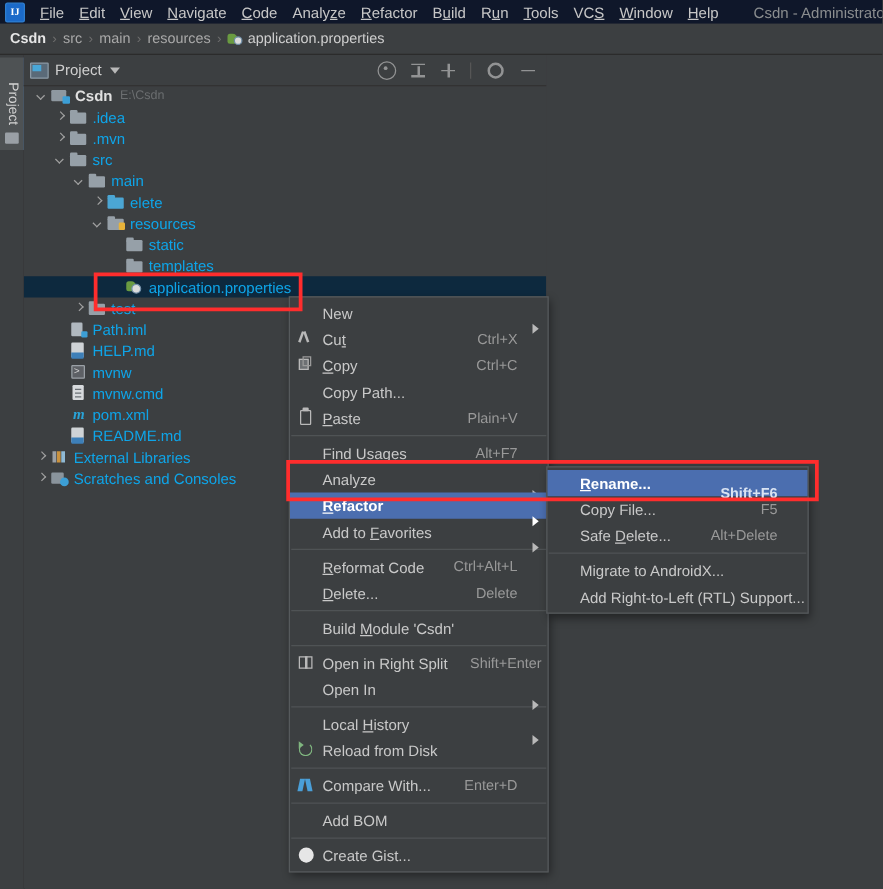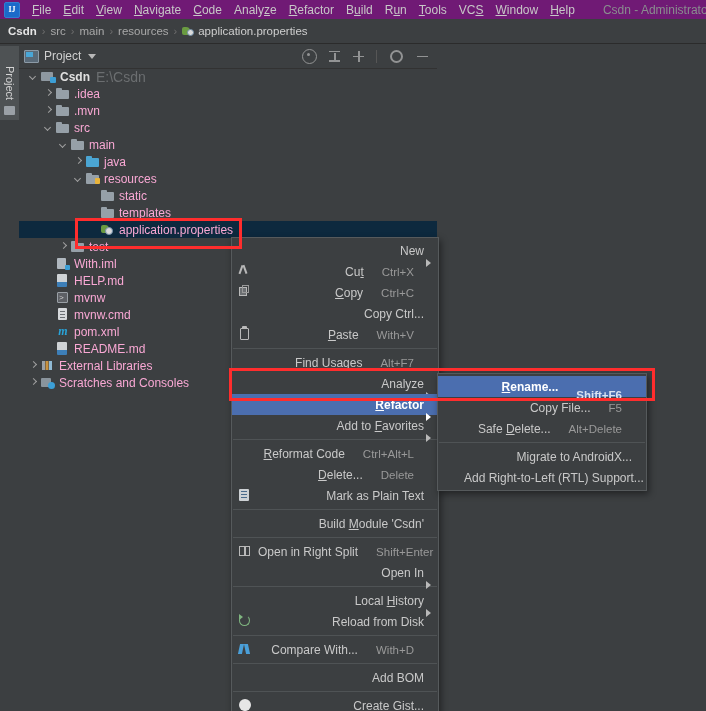--- a/index.html
+++ b/index.html
@@ -8,21 +8,21 @@
     background:#3c3f41;
     font-family:"Liberation Sans","DejaVu Sans",sans-serif;
     font-size:12px;color:#bbbbbb;
     -webkit-font-smoothing:antialiased;
   }
   #root{position:relative;width:706px;height:711px;}
 
   
   .menubar{
     position:absolute;left:0;top:0;width:706px;height:19px;
-    background:#701a75;display:flex;align-items:center;
+    background:#0f172a;display:flex;align-items:center;
   }
   .app-logo{
     width:14px;height:14px;margin-left:4px;margin-right:6px;
     background:#1b6ac9;border:1px solid #2f7fd0;border-radius:2px;
     position:relative;flex:none;
   }
   .app-logo:after{
     content:"IJ";position:absolute;left:0;right:0;top:0;
     font-size:8px;line-height:13px;text-align:center;color:#fff;
     font-family:"Liberation Serif",serif;font-weight:bold;
@@ -211,39 +211,39 @@
   .ico.lib:before{
     content:"";position:absolute;left:1px;top:2px;width:2.5px;height:9px;background:#9aa0a6;
     box-shadow:3.5px 0 0 #c9923f, 7px 0 0 #8fb9d4;
   }
   .ico.scratch:before{
     content:"";position:absolute;left:0px;top:2px;width:10px;height:9px;background:#8a949c;border-radius:1px;
   }
   .ico.scratch:after{
     content:"";position:absolute;right:0;bottom:0;width:7px;height:7px;border-radius:50%;background:#3c9fd6;
   }
-  .label{color:#f9a8d4;}
+  .label{color:#0ea5e9;}
   .label.bold{font-weight:bold;color:#e0e0e0;}
-  .path-hint{color:#6b6e70;margin-left:6px;font-size:14px;}
+  .path-hint{color:#6b6e70;margin-left:6px;font-size:10px;}
 
   
   .redbox{position:absolute;border:3px solid #ff2d2d;box-sizing:border-box;pointer-events:none;z-index:40;}
 
   
   .ctxmenu{
     position:absolute;background:#3c3f41;border:1px solid #565a5c;
     box-shadow:2px 3px 7px rgba(0,0,0,.45);z-index:30;padding:2px 0;
   }
   .mi{
     position:relative;height:21px;display:flex;align-items:center;
     padding-left:0;font-size:12px;color:#c9c9c9;white-space:nowrap;cursor:default;
   }
   .mi.sel{background:#4b6eaf;color:#ffffff;font-weight:bold;}
   .mi .mi-ico{width:26px;height:21px;flex:none;position:relative;}
-  .mi .mi-text{flex:1;text-align:right;}
+  .mi .mi-text{flex:1;}
   .mi .mi-text u{text-decoration:underline;}
   .mi .mi-key{color:#999999;font-size:11.5px;padding-right:10px;padding-left:18px;}
   .mi.sel .mi-key{color:#d9e3f2;margin-top:17px;}
   .mi .mi-arrow{
     width:14px;flex:none;position:relative;
   }
   .mi .mi-arrow:after{
     content:"";position:absolute;left:2px;top:8px;
     border-left:5px solid #b9b9b9;border-top:4px solid transparent;border-bottom:4px solid transparent;
   }
@@ -366,21 +366,21 @@
         <div class="row">
           <div style="width: 40px; flex: 0 0 auto;"></div>
           <div class="arrow down"></div>
           <div class="ico folder"></div>
           <span class="label">main</span>
         </div>
         <div class="row">
           <div style="width: 55px; flex: 0 0 auto;"></div>
           <div class="arrow right"></div>
           <div class="ico folder blue"></div>
-          <span class="label">java</span>
+          <span class="label">elete</span>
         </div>
         <div class="row">
           <div style="width: 55px; flex: 0 0 auto;"></div>
           <div class="arrow down"></div>
           <div class="ico folder res">
             <i></i>
           </div>
           <span class="label">resources</span>
         </div>
         <div class="row">
@@ -404,21 +404,21 @@
         <div class="row">
           <div style="width: 40px; flex: 0 0 auto;"></div>
           <div class="arrow right"></div>
           <div class="ico folder"></div>
           <span class="label">test</span>
         </div>
         <div class="row">
           <div style="width: 25px; flex: 0 0 auto;"></div>
           <div class="arrow"></div>
           <div class="ico iml"></div>
-          <span class="label">With.iml</span>
+          <span class="label">Path.iml</span>
         </div>
         <div class="row">
           <div style="width: 25px; flex: 0 0 auto;"></div>
           <div class="arrow"></div>
           <div class="ico md"></div>
           <span class="label">HELP.md</span>
         </div>
         <div class="row">
           <div style="width: 25px; flex: 0 0 auto;"></div>
           <div class="arrow"></div>
@@ -471,27 +471,27 @@
         <div class="mi-arrow" style="visibility: hidden;"></div>
       </div>
       <div class="mi">
         <div class="mi-ico g-copy"></div>
         <div class="mi-text"><u>C</u>opy</div>
         <div class="mi-key">Ctrl+C</div>
         <div class="mi-arrow" style="visibility: hidden;"></div>
       </div>
       <div class="mi">
         <div class="mi-ico"></div>
-        <div class="mi-text">Copy Ctrl...</div>
+        <div class="mi-text">Copy Path...</div>
         <div class="mi-arrow" style="visibility: hidden;"></div>
       </div>
       <div class="mi">
         <div class="mi-ico g-paste"></div>
         <div class="mi-text"><u>P</u>aste</div>
-        <div class="mi-key">With+V</div>
+        <div class="mi-key">Plain+V</div>
         <div class="mi-arrow" style="visibility: hidden;"></div>
       </div>
       <div class="msep"></div>
       <div class="mi">
         <div class="mi-ico"></div>
         <div class="mi-text">Find <u>U</u>sages</div>
         <div class="mi-key">Alt+F7</div>
         <div class="mi-arrow" style="visibility: hidden;"></div>
       </div>
       <div class="mi">
@@ -513,25 +513,20 @@
       <div class="mi">
         <div class="mi-ico"></div>
         <div class="mi-text"><u>R</u>eformat Code</div>
         <div class="mi-key">Ctrl+Alt+L</div>
         <div class="mi-arrow" style="visibility: hidden;"></div>
       </div>
       <div class="mi">
         <div class="mi-ico"></div>
         <div class="mi-text"><u>D</u>elete...</div>
         <div class="mi-key">Delete</div>
-        <div class="mi-arrow" style="visibility: hidden;"></div>
-      </div>
-      <div class="mi">
-        <div class="mi-ico g-plain"></div>
-        <div class="mi-text">Mark as Plain Text</div>
         <div class="mi-arrow" style="visibility: hidden;"></div>
       </div>
       <div class="msep"></div>
       <div class="mi">
         <div class="mi-ico"></div>
         <div class="mi-text">Build <u>M</u>odule 'Csdn'</div>
         <div class="mi-arrow" style="visibility: hidden;"></div>
       </div>
       <div class="msep"></div>
       <div class="mi">
@@ -553,21 +548,21 @@
       </div>
       <div class="mi">
         <div class="mi-ico g-reload"></div>
         <div class="mi-text">Reload from Disk</div>
         <div class="mi-arrow" style="visibility: hidden;"></div>
       </div>
       <div class="msep"></div>
       <div class="mi">
         <div class="mi-ico g-compare"></div>
         <div class="mi-text">Compare With...</div>
-        <div class="mi-key">With+D</div>
+        <div class="mi-key">Enter+D</div>
         <div class="mi-arrow" style="visibility: hidden;"></div>
       </div>
       <div class="msep"></div>
       <div class="mi">
         <div class="mi-ico"></div>
         <div class="mi-text">Add BOM</div>
         <div class="mi-arrow" style="visibility: hidden;"></div>
       </div>
       <div class="msep"></div>
       <div class="mi">

